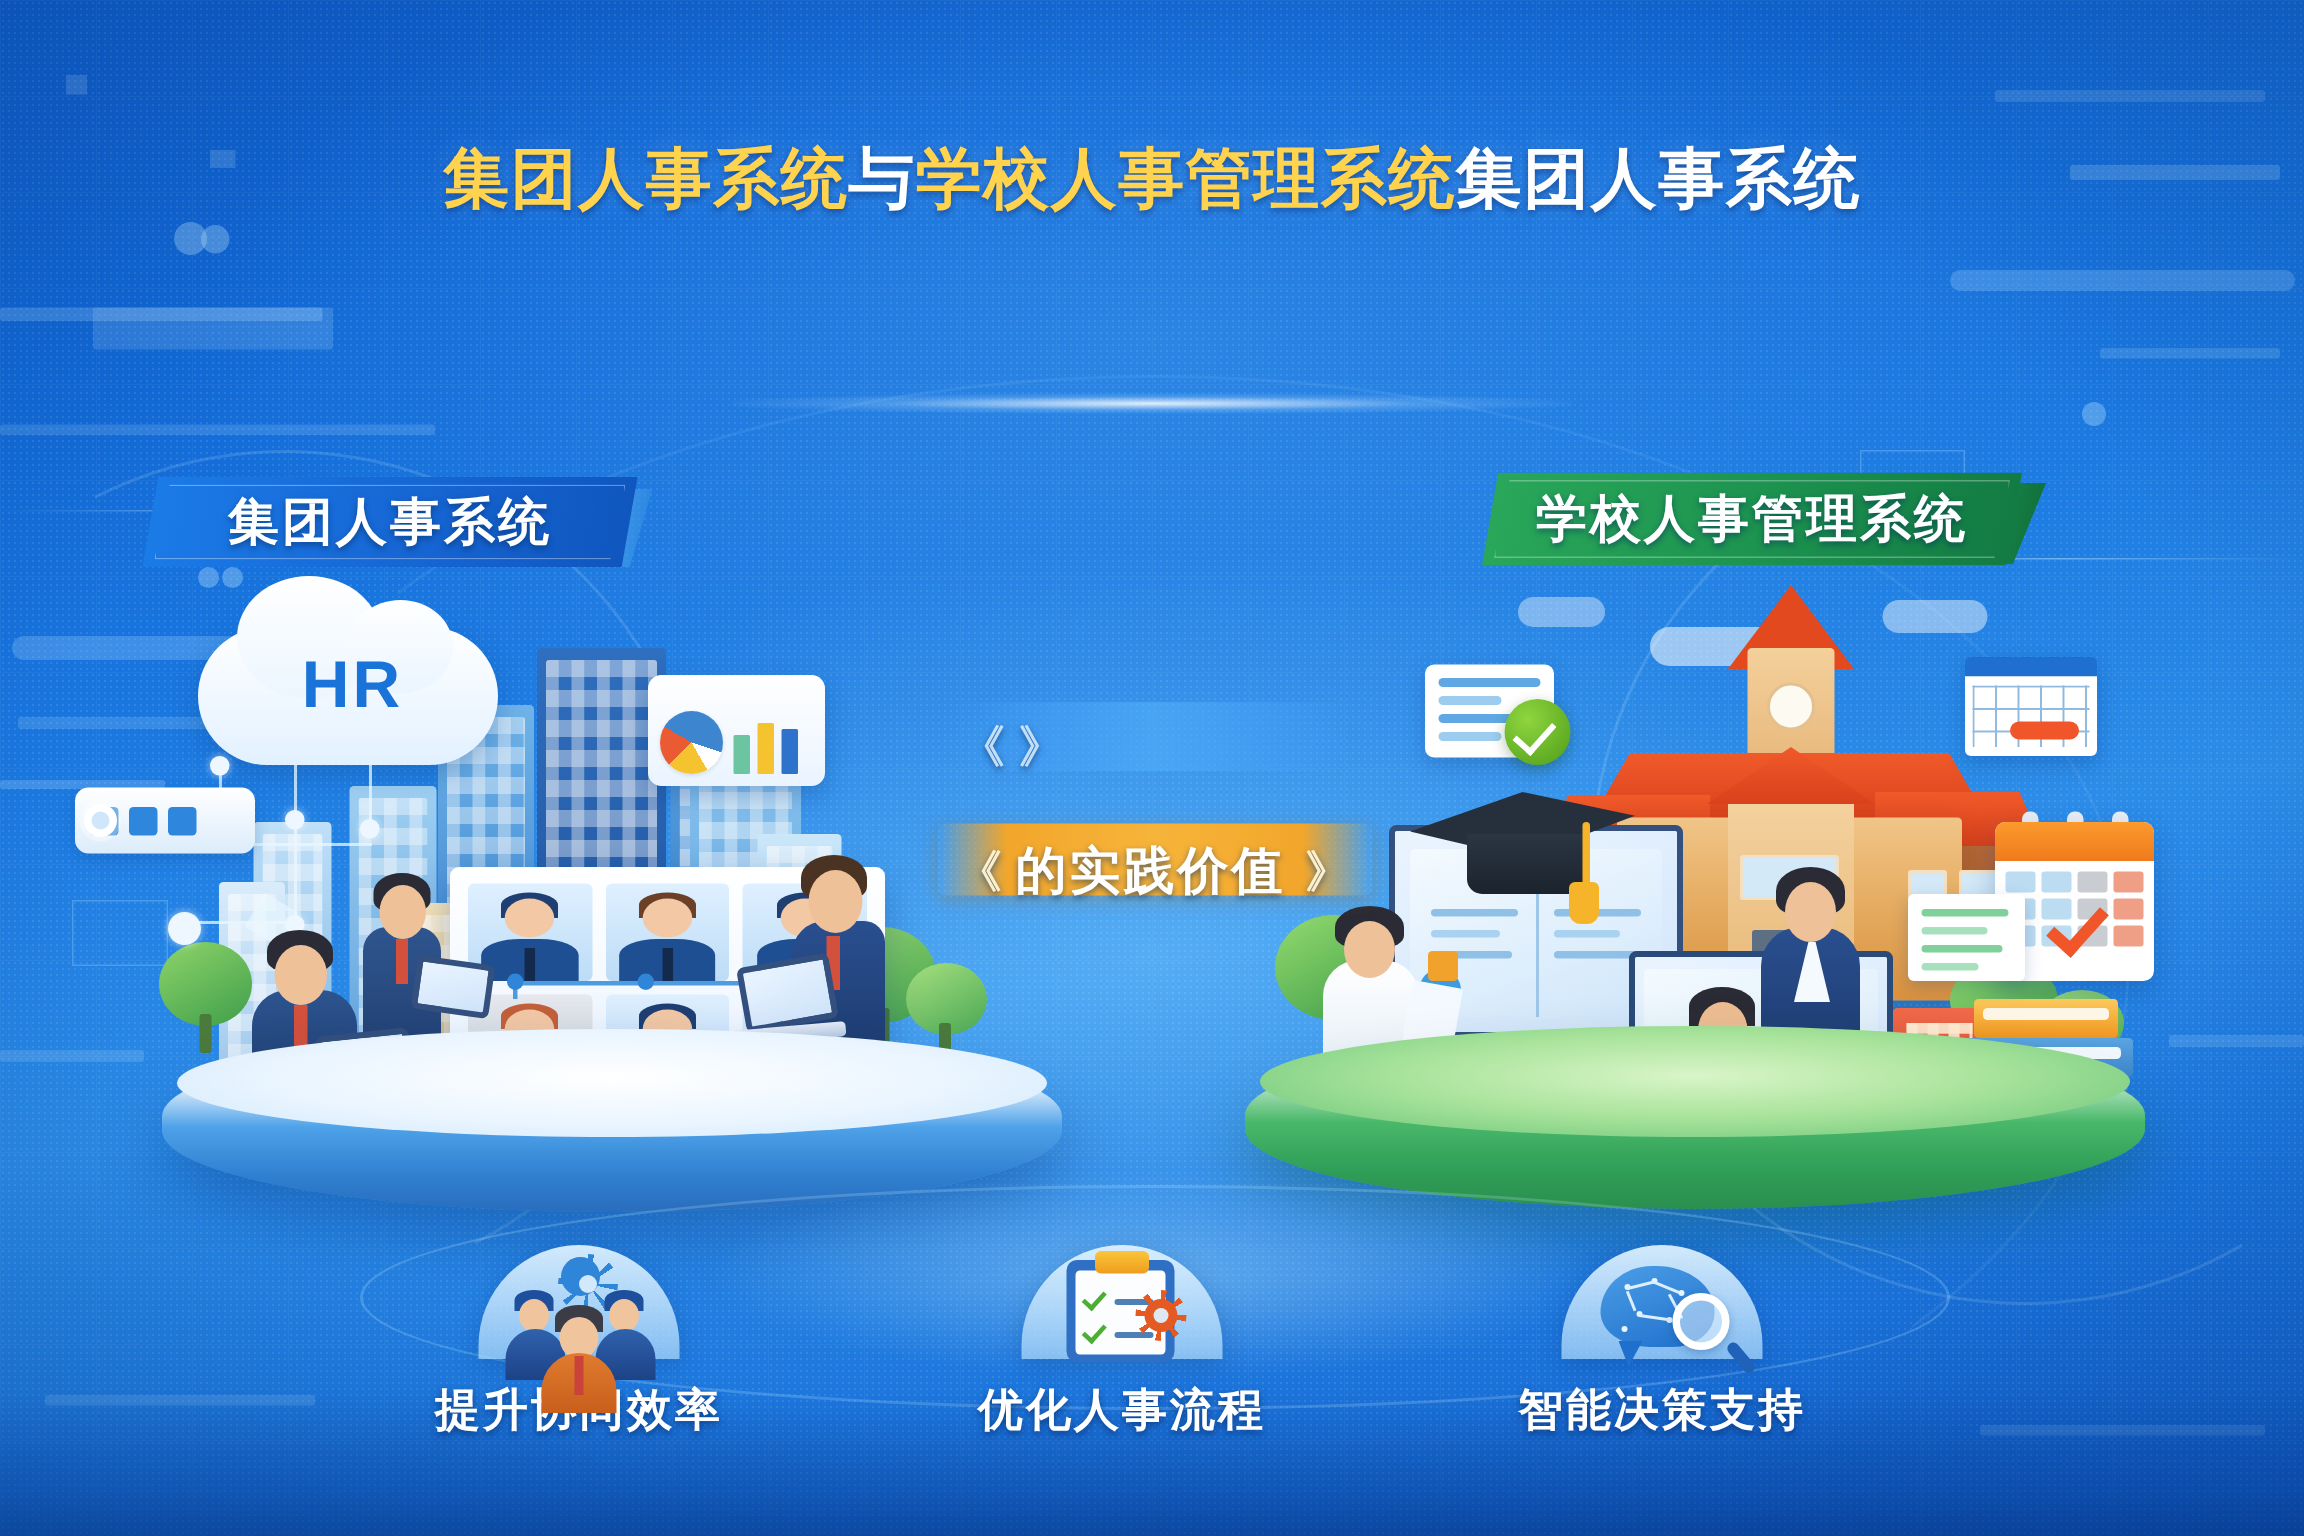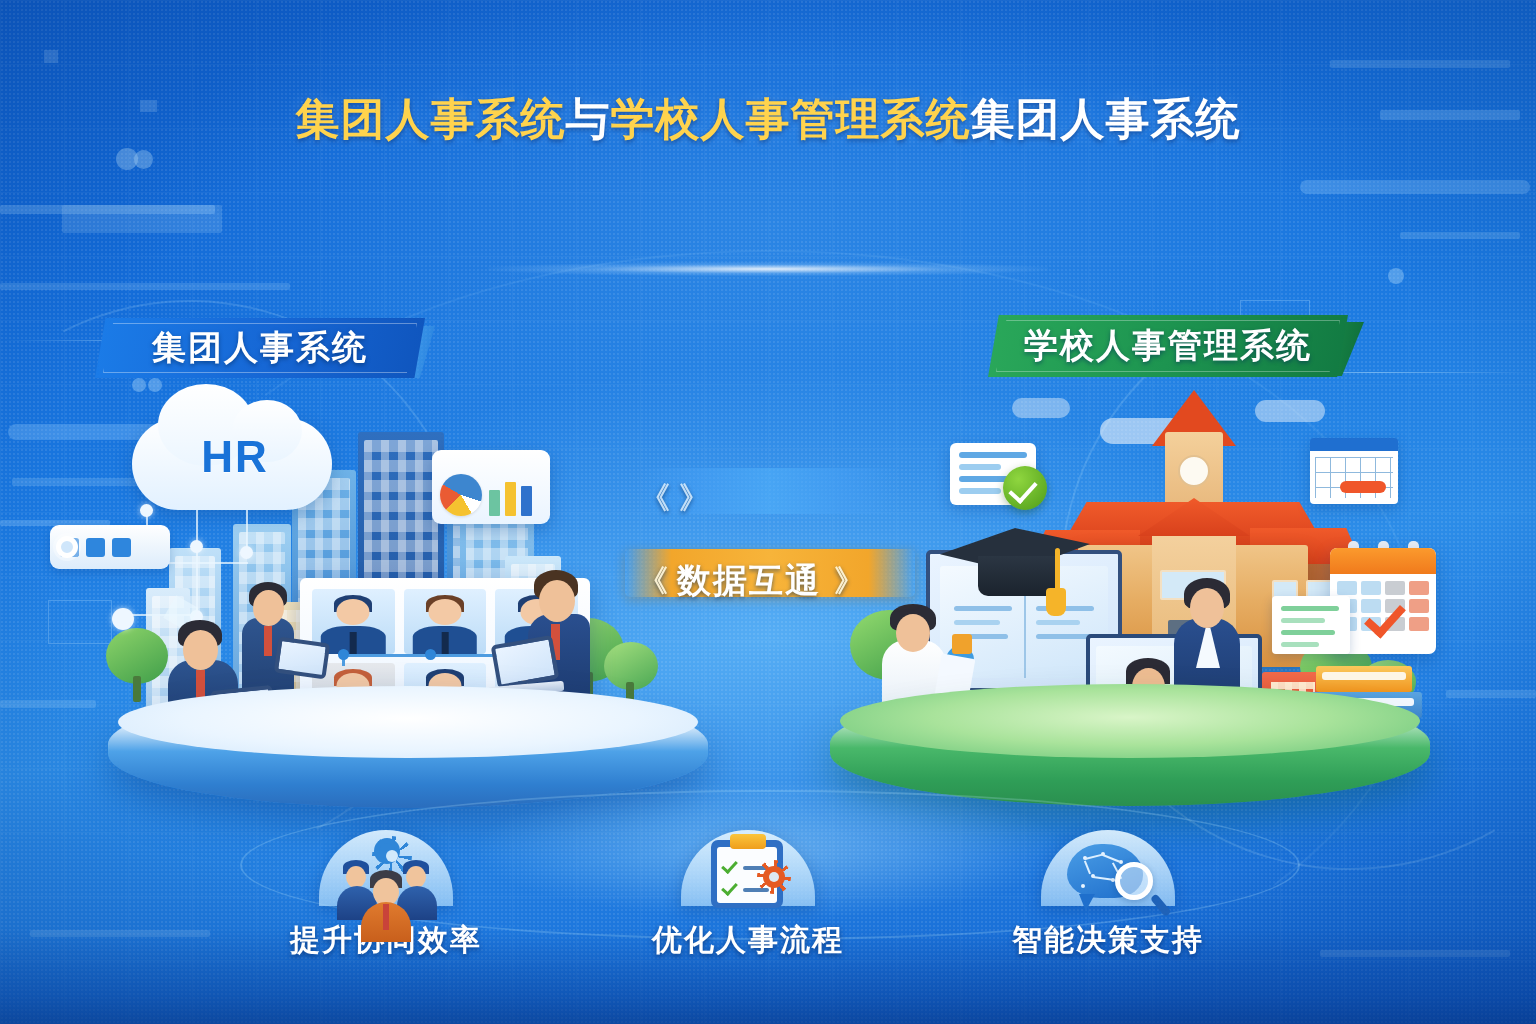--- a/index.html
+++ b/index.html
@@ -829,21 +829,21 @@
   <div class="plat-ring"></div>
 
   <div class="cb1-bg"></div>
   <div class="cbadge cb1">
     <span class="cb-arrows">《</span>
     <span class="cb-arrows">》</span>
   </div>
   <div class="cb2-bg"></div>
   <div class="cbadge cb2">
     <span class="cb-arrows">《</span>
-    <span>数据互通</span>
+    <span>的实践价值</span>
     <span class="cb-arrows">》</span>
   </div>
 
   <div class="band"></div>
 
   <div class="feat f1">
     <div class="feat-ico">
       <div class="gear-ic"></div>
       <div class="tm-p" style="left:18px;top:30px;">
         <div class="tm-hair" style="left:6px;top:0;width:26px;height:14px;"></div>

